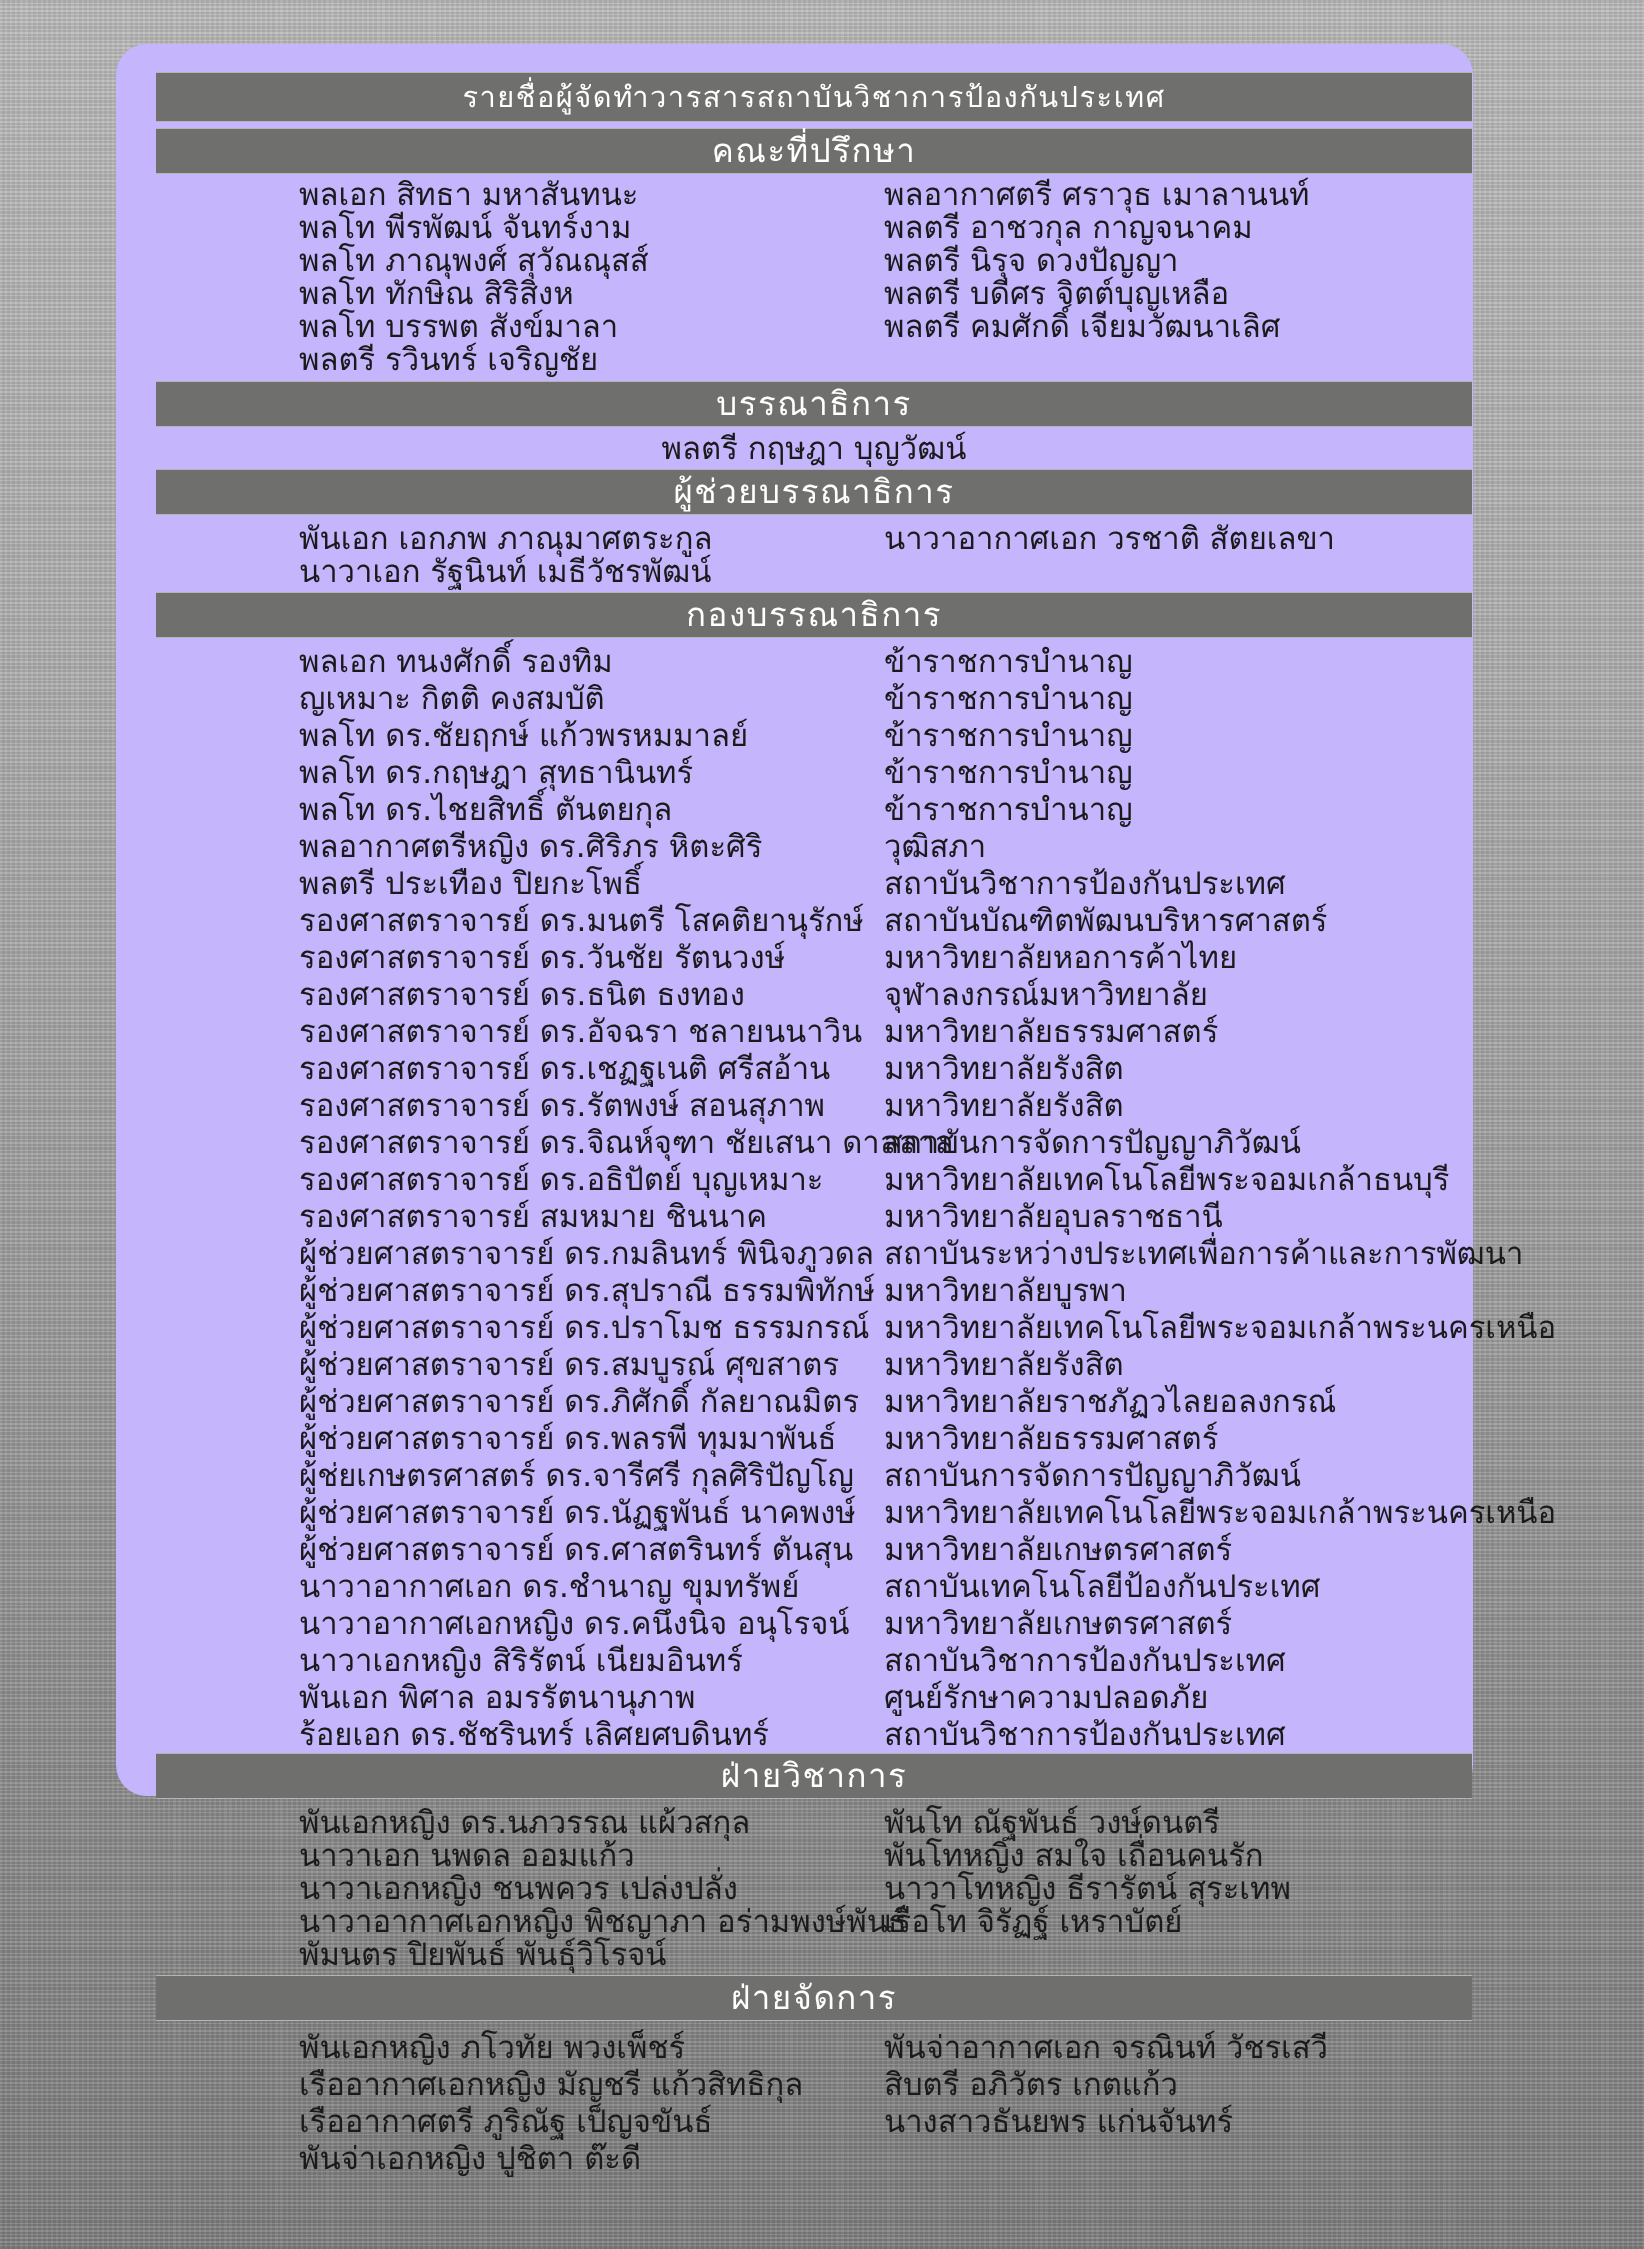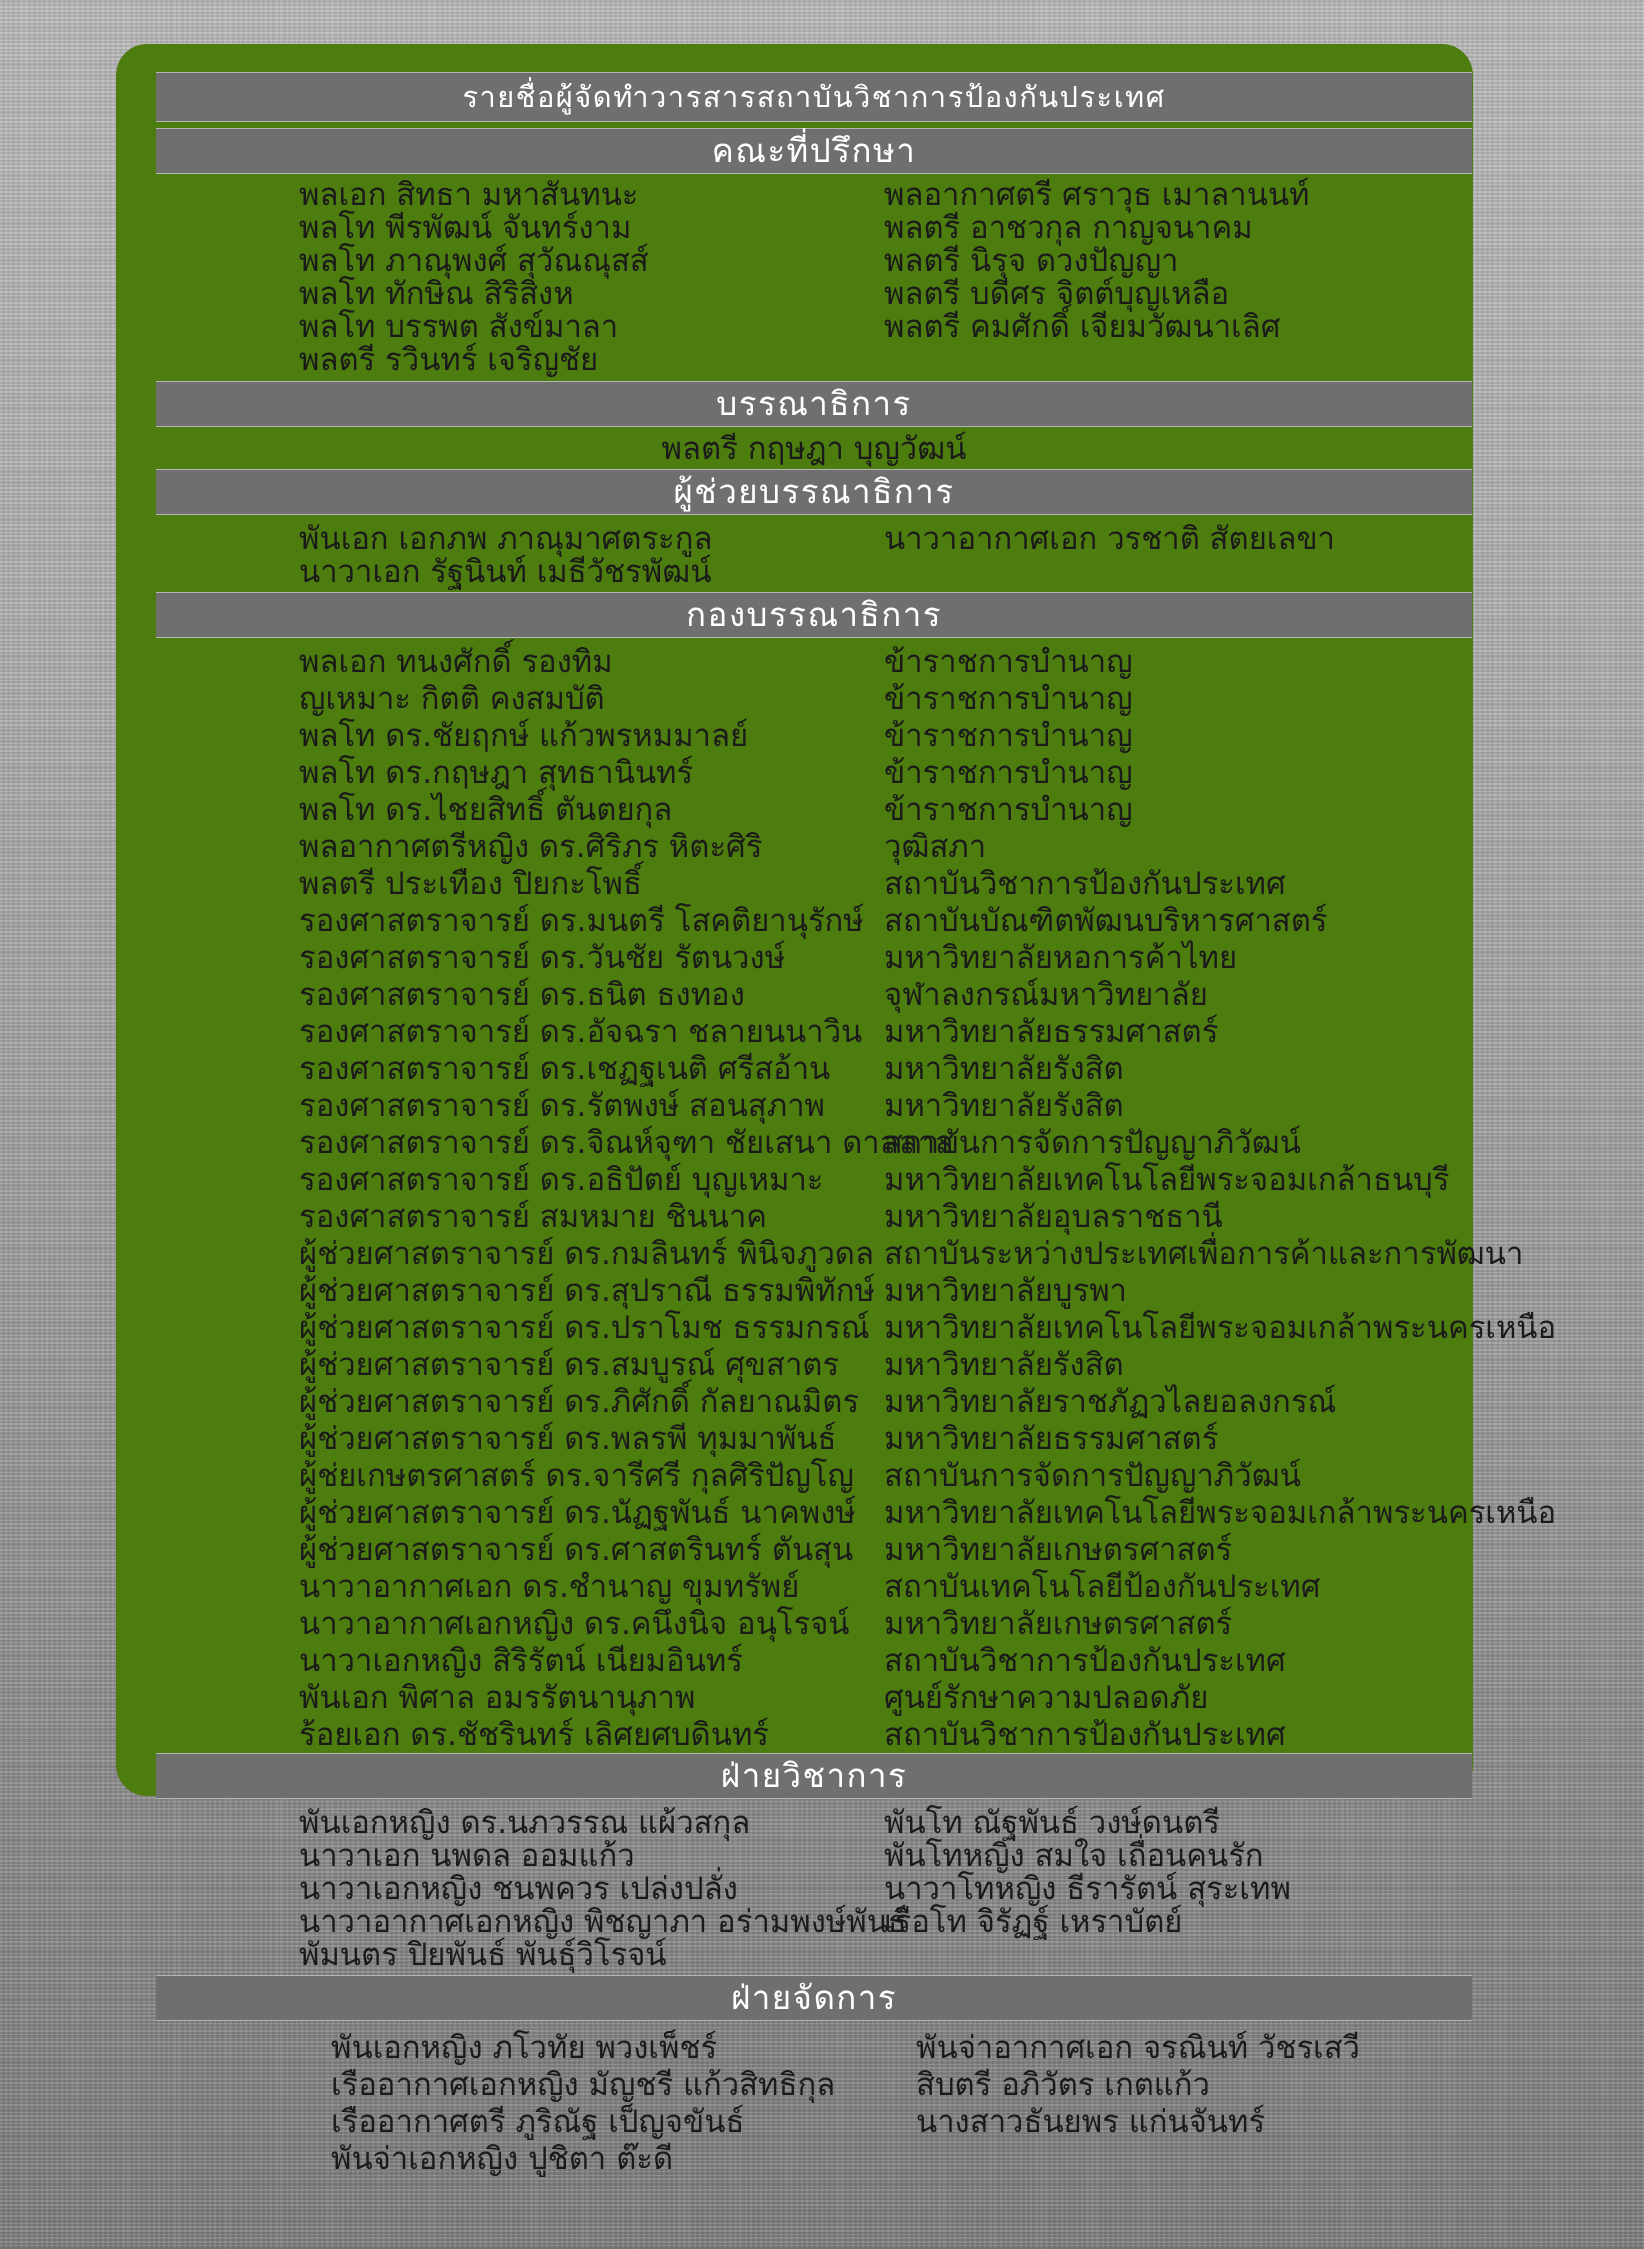--- a/index.html
+++ b/index.html
@@ -9,42 +9,42 @@
     font-family: "DejaVu Sans", sans-serif;
   }
   .texture {
     position: absolute; inset: 0;
     background-image:
       repeating-linear-gradient(0deg, rgba(255,255,255,0.10) 0px, rgba(255,255,255,0.10) 1.5px, rgba(0,0,0,0.06) 1.5px, rgba(0,0,0,0.06) 3.7px),
       repeating-linear-gradient(90deg, rgba(255,255,255,0.05) 0px, rgba(255,255,255,0.05) 2.2px, rgba(0,0,0,0.04) 2.2px, rgba(0,0,0,0.04) 5.1px);
   }
   .card {
     position: absolute; left: 116px; top: 44px; width: 1357px; height: 1752px;
-    background: #4d7c0f; border-radius: 31px;
+    background: #c4b5fd; border-radius: 31px;
   }
   .inner { position: absolute; left: 40px; top: 28px; width: 1316px; }
   .bar {
     background: #6f6f6d; color: #ffffff; text-align: center;
     border-bottom: 1.5px solid #b5b5b5; border-top: 0.7px solid #b5b5b5;
     font-family: "DejaVu Sans", sans-serif; font-weight: normal;
     letter-spacing: 1.5px;
   }
   .bar.title { height: 48px; line-height: 48px; font-size: 29px; }
   .bar.section { height: 44px; line-height: 44px; font-size: 33px; }
   .gap8 { height: 5.9px; }
   .list {
     display: grid; grid-template-columns: 585px 1fr;
     padding-left: 143px; font-family: "DejaVu Sans", sans-serif;
     font-size: 31px; color: #1a1a1a;
   }
   .list .col { display: flex; flex-direction: column; }
   .list .row { height: 33px; line-height: 33px; white-space: nowrap; }
   .list.tight .row { height: 33px; }
   .list.editorial .row { height: 37px; line-height: 37px; }
-  .list.staff .row { height: 37px; line-height: 37px; margin-left: 32px; }
+  .list.staff .row { height: 37px; line-height: 37px; }
   .center-line { text-align: center; font-size: 31px; color: #1a1a1a; height: 42px; line-height: 42px; }
   .pad-top-10 { padding-top: 7.3px; }
   .pad-top-6 { padding-top: 4.4px; }
   .pad-bot-6 { padding-bottom: 4.4px; }
 </style>
 </head>
 <body>
 
 <div class="texture"></div>
 

